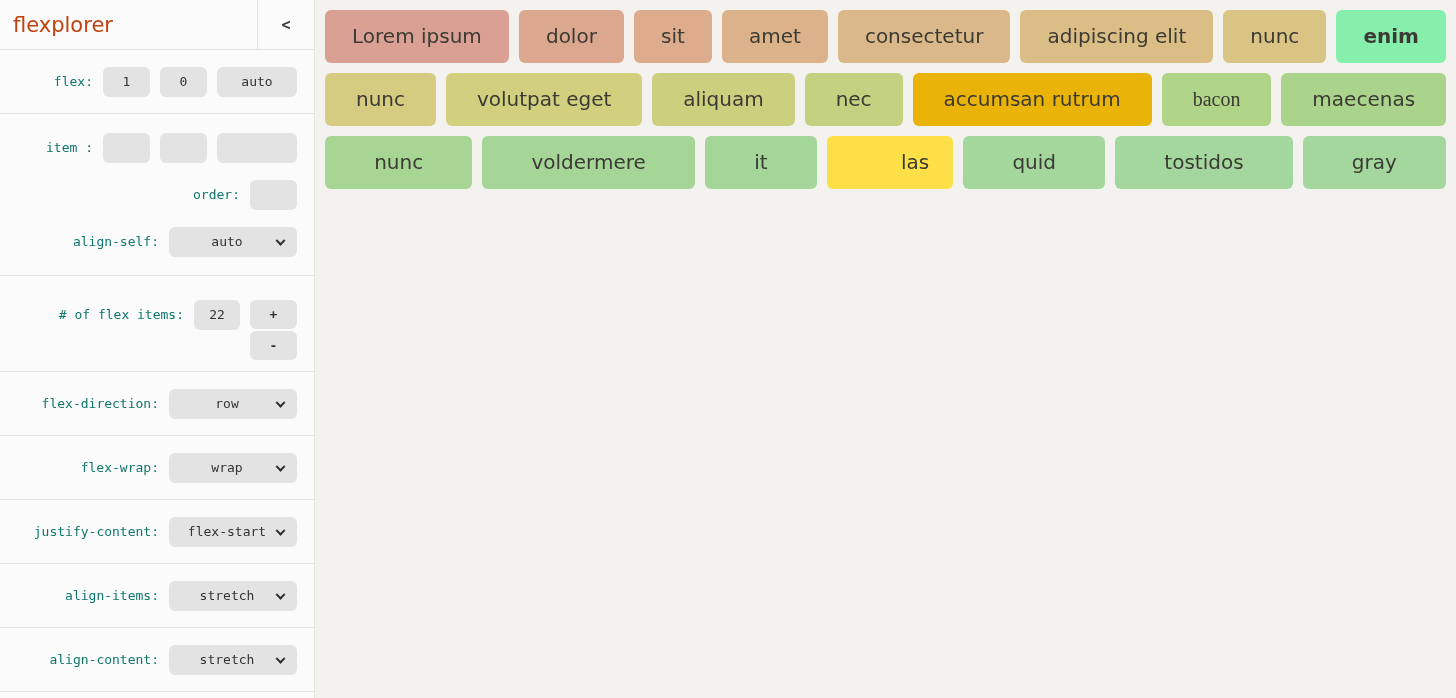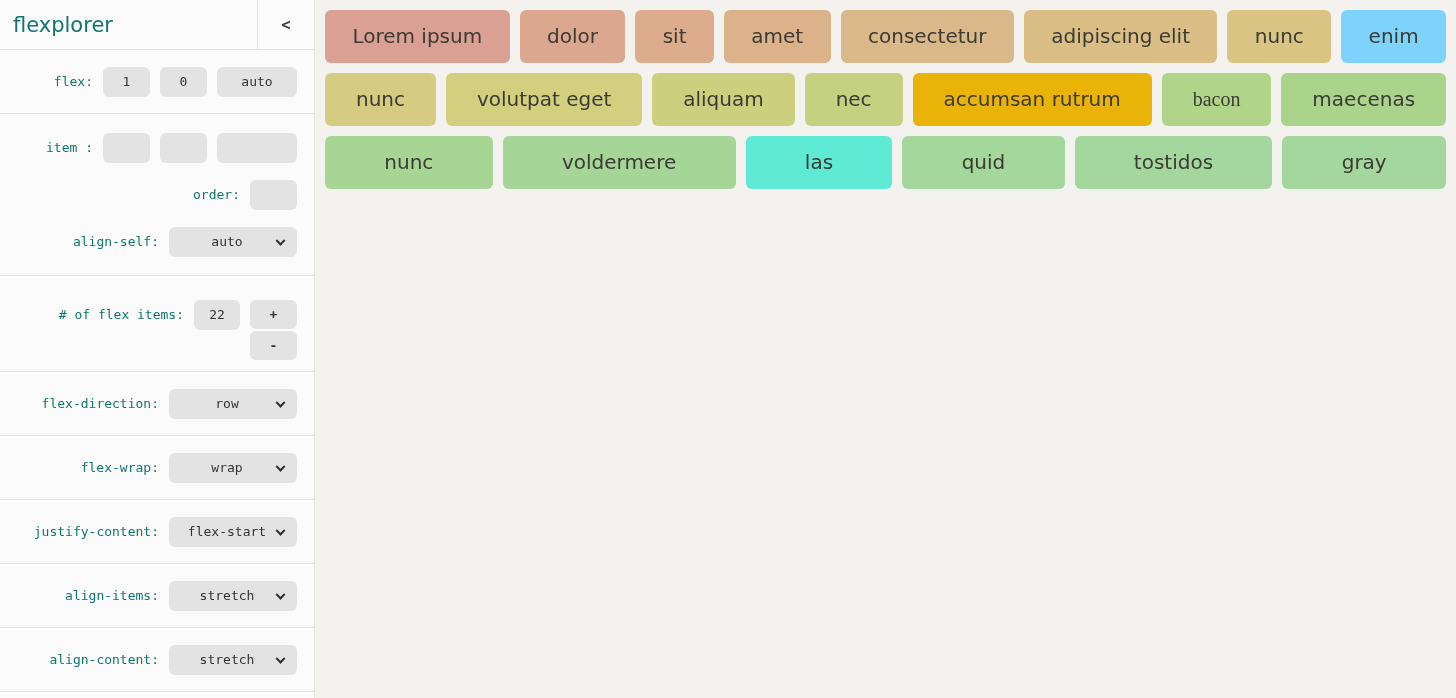--- a/index.html
+++ b/index.html
@@ -15,21 +15,21 @@
   .sidebar {
     width:315px; min-width:315px; height:698px;
     background:#fbfbfb;
     border-right:1px solid #e6e5e2;
     font-family:"DejaVu Sans Mono","Liberation Mono",monospace;
   }
   .sb-header { height:50px; display:flex; border-bottom:1px solid #e3e3e3; }
   .sb-title {
     flex:1; display:flex; align-items:center; padding-left:13px;
     font-family:"DejaVu Sans","Liberation Sans",sans-serif;
-    font-size:21px; color:#0f766e;
+    font-size:21px; color:#c2410c;
   }
   .collapse-btn {
     width:57px; border-left:1px solid #e3e3e3;
     display:flex; align-items:center; justify-content:center;
     font-size:15px; font-weight:bold; color:#3c3c3c; cursor:pointer;
   }
 
   .section { border-bottom:1px solid #e3e3e3; padding-right:17px; }
   .sec-flex   { height:64px; display:flex; align-items:center; justify-content:flex-end; }
   .sec-group  { height:162px; display:flex; flex-direction:column; justify-content:center; gap:17px; }
@@ -172,32 +172,33 @@
 
 <main class="main">
     <div class="items-row">
       <div class="flex-item" style="background: rgb(217, 160, 147);">Lorem ipsum</div>
       <div class="flex-item" style="background: rgb(219, 167, 143);">dolor</div>
       <div class="flex-item" style="background: rgb(220, 172, 141);">sit</div>
       <div class="flex-item" style="background: rgb(220, 178, 139);">amet</div>
       <div class="flex-item" style="background: rgb(219, 184, 137);">consectetur</div>
       <div class="flex-item" style="background: rgb(218, 190, 134);">adipiscing elit</div>
       <div class="flex-item" style="background: rgb(217, 196, 132);">nunc</div>
-      <div class="flex-item" style="background: #7dd3fc;">enim</div>
+      <div class="flex-item" style="background: #86efac; font-weight: bold;">enim</div>
     </div>
     <div class="items-row">
       <div class="flex-item" style="background: rgb(213, 204, 129);">nunc</div>
       <div class="flex-item" style="background: rgb(210, 207, 127);">volutpat eget</div>
       <div class="flex-item" style="background: rgb(204, 208, 126);">aliquam</div>
       <div class="flex-item" style="background: rgb(195, 209, 128);">nec</div>
       <div class="flex-item" style="background: #eab308;">accumsan rutrum</div>
       <div class="flex-item" style="background: rgb(176, 212, 136); font-family: Liberation Serif, serif;">bacon</div>
       <div class="flex-item" style="background: rgb(170, 212, 140);">maecenas</div>
     </div>
     <div class="items-row">
       <div class="flex-item" style="background: rgb(167, 214, 148);">nunc</div>
       <div class="flex-item" style="background: rgb(165, 214, 152);">voldermere</div>
-      <div class="flex-item" style="background: #5eead4;">las</div>
+      <div class="flex-item" style="background: rgb(164, 214, 154);">it</div>
+      <div class="flex-item" style="background: #fde047; text-align: right;">las</div>
       <div class="flex-item" style="background: rgb(163, 215, 156);">quid</div>
       <div class="flex-item" style="background: rgb(163, 215, 157);">tostidos</div>
       <div class="flex-item" style="background: rgb(163, 215, 157);">gray</div>
     </div>
   </main>
 
 </body></html>

